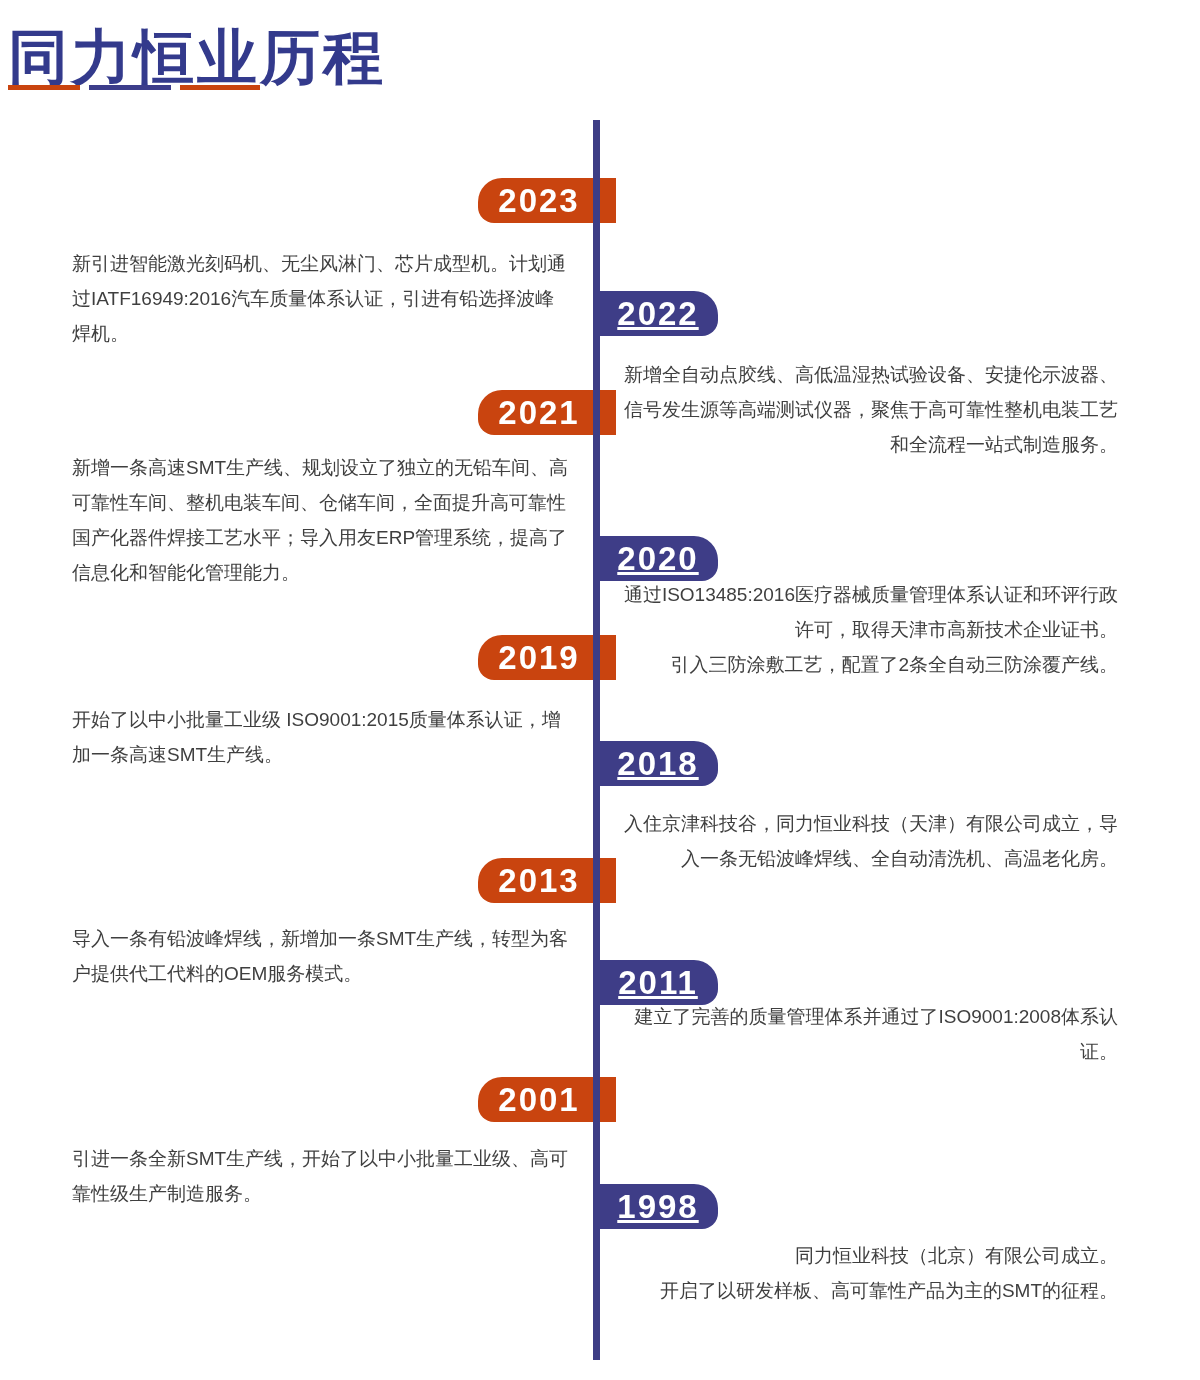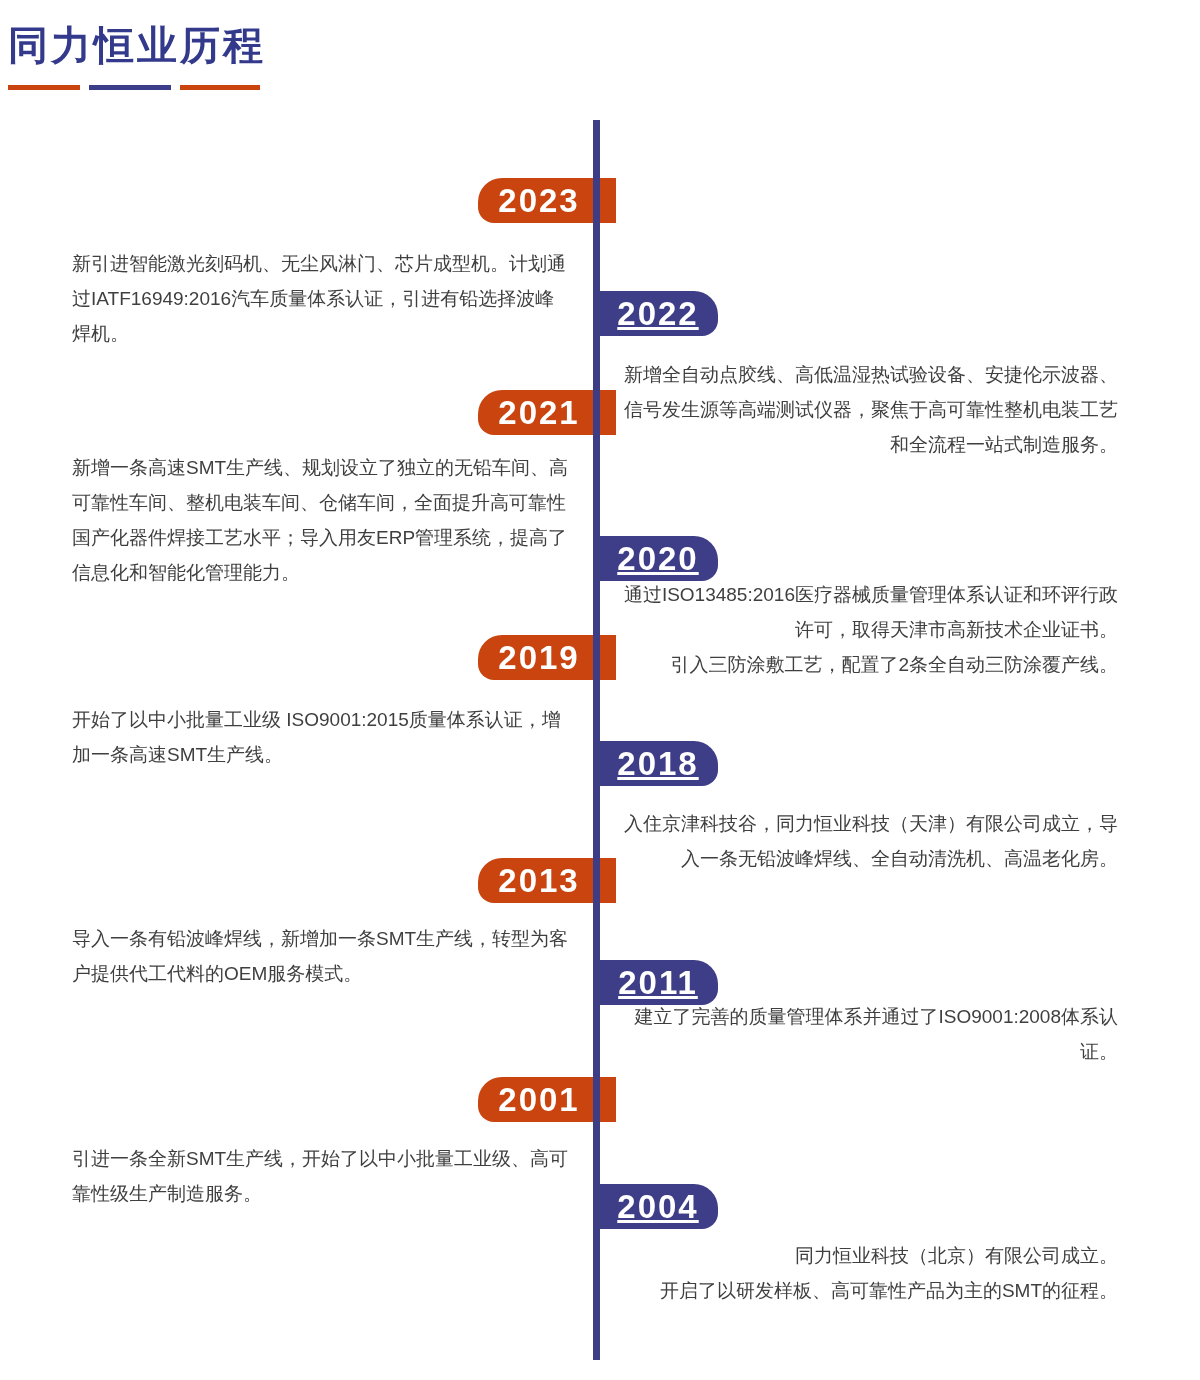--- a/index.html
+++ b/index.html
@@ -13,21 +13,21 @@
     width: 1200px;
     height: 1380px;
     background: #ffffff;
     overflow: hidden;
   }
   .title {
     position: absolute;
     left: 8px;
     top: 18px;
     margin: 0;
-    font-size: 40px;
+    font-size: 60px;
     font-weight: bold;
     letter-spacing: 3px;
     color: #333a8c;
   }
   .title-rules {
     position: absolute;
     left: 8px;
     top: 85px;
     height: 5px;
     display: flex;
@@ -130,18 +130,18 @@
 
     <div class="badge left" style="top:858px">2013</div>
     <div class="desc left" style="top:921px">导入一条有铅波峰焊线，新增加一条SMT生产线，转型为客户提供代工代料的OEM服务模式。</div>
 
     <div class="badge right" style="top:960px">2011</div>
     <div class="desc right" style="top:999px">建立了完善的质量管理体系并通过了ISO9001:2008体系认证。</div>
 
     <div class="badge left" style="top:1077px">2001</div>
     <div class="desc left" style="top:1141px">引进一条全新SMT生产线，开始了以中小批量工业级、高可靠性级生产制造服务。</div>
 
-    <div class="badge right" style="top:1184px">2004</div>
+    <div class="badge right" style="top:1184px">1998</div>
     <div class="desc right" style="top:1238px">同力恒业科技（北京）有限公司成立。
 开启了以研发样板、高可靠性产品为主的SMT的征程。</div>
   </div>
 
 </div>
 
 </body></html>

